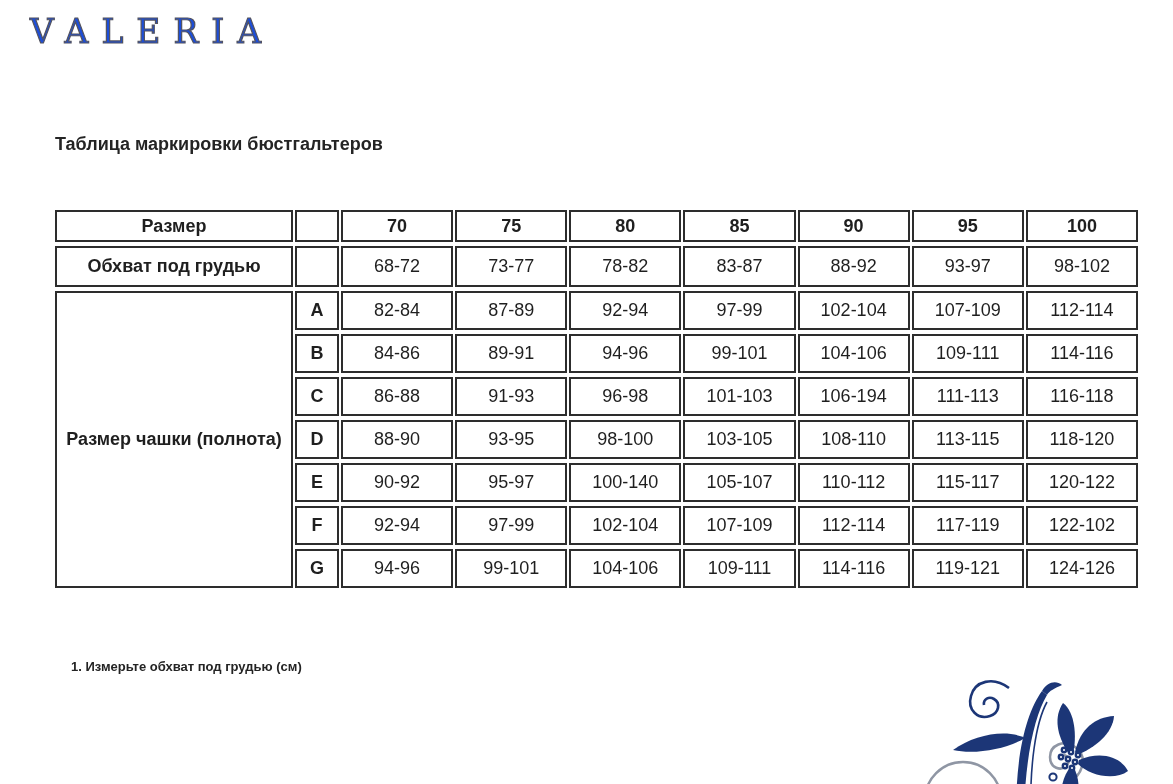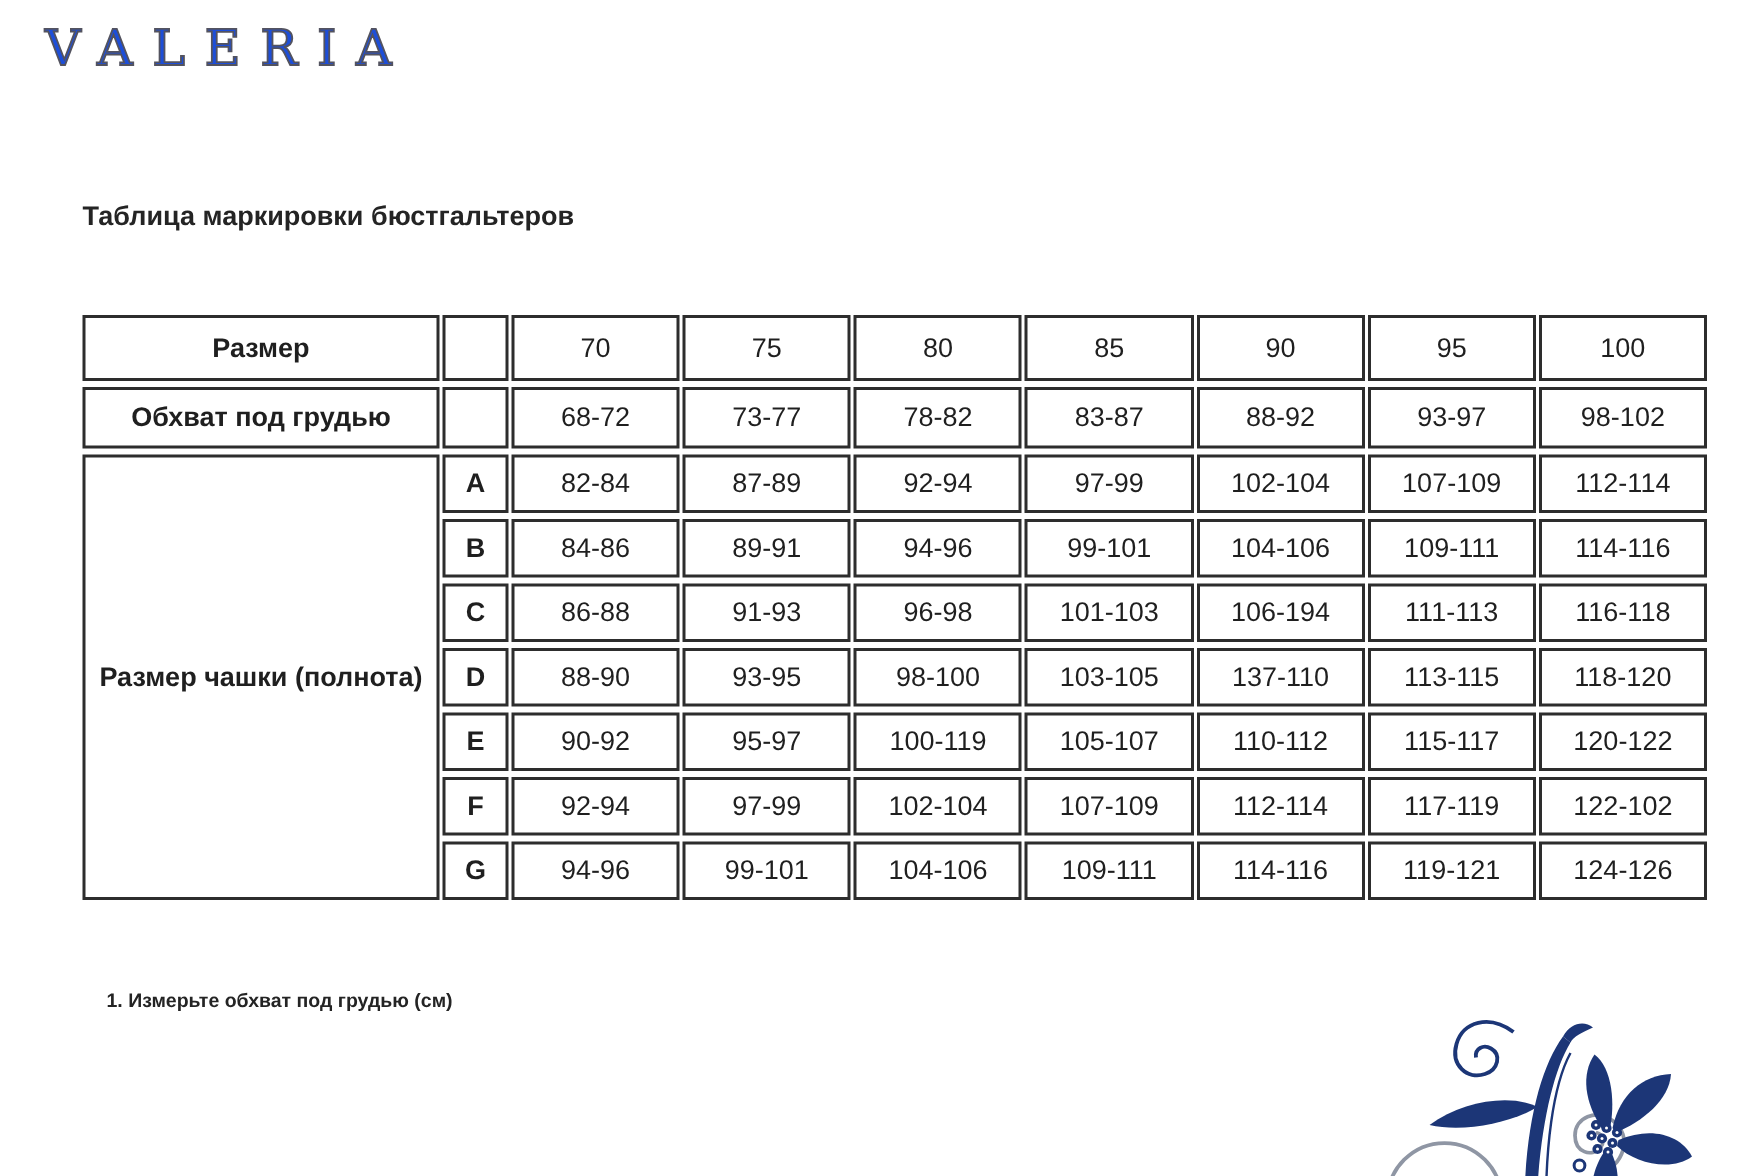--- a/index.html
+++ b/index.html
@@ -26,29 +26,29 @@
   }
   table.size-table td {
     box-sizing:border-box;
     border:2px solid #2d2d2d;
     background:#ffffff;
     text-align:center; vertical-align:middle;
     font-size:18px; padding:0;
     height:39px;
     overflow:hidden; white-space:nowrap;
   }
-  tr.r1 td { height:44px;margin-left:16px; }
+  tr.r1 td { height:32px;margin-left:16px; }
   tr.r2 td { height:41px; }
   td.label {
     text-align:left; padding-left:11px;
     font-weight:bold; font-size:17px;
   }
   td.peach { background:#F8E4C4; }
   td.cupcell { background:#D6D3E4; font-weight:bold; font-size:17px; }
-  td.hdrnum { font-weight:normal; }
+  td.hdrnum { font-weight:bold; }
   td.cuplabel { white-space:pre-line; line-height:1.25; }
   .instructions {
     position:absolute; left:71px; top:659px;
     font-weight:bold; font-size:13px; color:#242424;
   }
   .instructions p { margin:0 0 18px 0; }
   .ornament {
     position:absolute; right:0; bottom:0;
     width:250px; height:120px; overflow:hidden;
   }
@@ -127,29 +127,29 @@
     <td>106-194</td>
     <td>111-113</td>
     <td>116-118</td>
   </tr>
   <tr>
     <td class="cupcell">D</td>
     <td>88-90</td>
     <td>93-95</td>
     <td>98-100</td>
     <td>103-105</td>
-    <td>137-110</td>
+    <td>108-110</td>
     <td>113-115</td>
     <td>118-120</td>
   </tr>
   <tr>
     <td class="cupcell">E</td>
     <td>90-92</td>
     <td>95-97</td>
-    <td>100-119</td>
+    <td>100-140</td>
     <td>105-107</td>
     <td>110-112</td>
     <td>115-117</td>
     <td>120-122</td>
   </tr>
   <tr>
     <td class="cupcell">F</td>
     <td>92-94</td>
     <td>97-99</td>
     <td>102-104</td>

